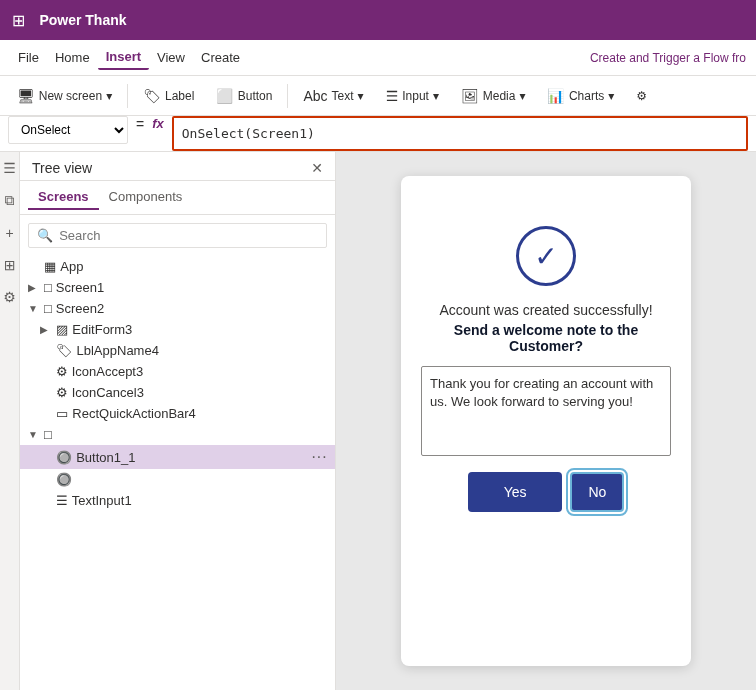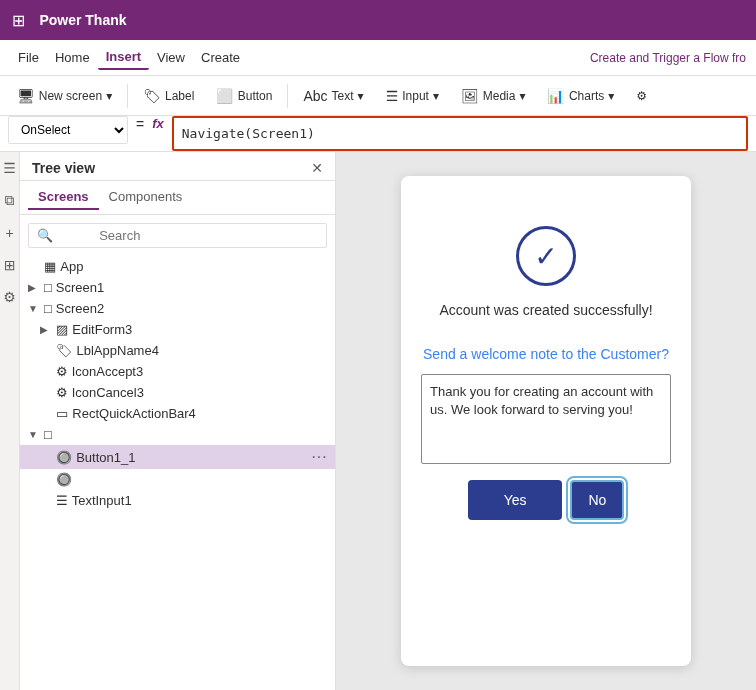--- a/index.html
+++ b/index.html
@@ -122,21 +122,21 @@
       flex-direction: column;
       position: relative;
     }
     .tree-header {
       display: flex;
       align-items: center;
       justify-content: space-between;
       padding: 8px 12px 4px;
       border-bottom: 1px solid #e1dfdd;
     }
-    .tree-title { font-size: 14px; font-weight: 700; color: #323130; }
+    .tree-title { font-size: 14px; font-weight: 400; color: #323130; }
     .tree-close { cursor: pointer; color: #605e5c; font-size: 14px; }
     .tree-tabs { display: flex; gap: 0; padding: 4px 8px; border-bottom: 1px solid #e1dfdd; }
     .tree-tab {
       padding: 4px 10px;
       font-size: 13px;
       cursor: pointer;
       color: #605e5c;
     }
     .tree-tab.active {
       color: #742774;
@@ -154,21 +154,20 @@
       align-items: center;
       padding: 4px 8px;
       gap: 6px;
     }
     .search-box input {
       border: none;
       outline: none;
       font-size: 13px;
       flex: 1;
       color: #ec4899;
-      margin-left: 40px;
     }
     .search-icon { color: #605e5c; font-size: 13px; }
 
     
     .tree-content { overflow-y: auto; flex: 1; }
     .tree-item {
       display: flex;
       align-items: center;
       padding: 3px 8px;
       font-size: 13px;
@@ -208,22 +207,22 @@
       height: 60px;
       border-radius: 50%;
       border: 3px solid #2c3d8f;
       display: flex;
       align-items: center;
       justify-content: center;
       margin-bottom: 16px;
       margin-top: 20px;
     }
     .check-mark { color: #2c3d8f; font-size: 28px; }
-    .success-text { font-size: 14px; color: #323130; text-align: center; margin-bottom: 28px; }
-    .welcome-label { font-size: 14px; color: #3b82f6; text-align: center; margin-bottom: 12px; }
+    .success-text { font-size: 14px; color: #323130; text-align: center; margin-bottom: 4px; }
+    .welcome-label { font-size: 14px; color: #0f172a; text-align: center; margin-bottom: 12px; font-weight: bold; }
     .welcome-textarea {
       width: 100%;
       border: 1px solid #8a8886;
       border-radius: 2px;
       padding: 8px;
       font-size: 13px;
       color: #323130;
       resize: none;
       height: 90px;
       line-height: 1.4;
@@ -314,21 +313,21 @@
   </button>
 </div>
 
 <div class="formula-bar">
   <select class="formula-selector">
     <option>OnSelect</option>
   </select>
   <span class="formula-equals">=</span>
   <span class="formula-fx">fx</span>
   <div class="formula-input-wrap">
-    <span class="formula-text">Navigate(Screen1)</span>
+    <span class="formula-text">OnSelect(Screen1)</span>
   </div>
 </div>
 
 <div class="main-area">
 
   <div class="left-panel">
     <span class="side-icon">☰</span>
     <span class="side-icon">⧉</span>
     <span class="side-icon">+</span>
     <span class="side-icon">⊞</span>

